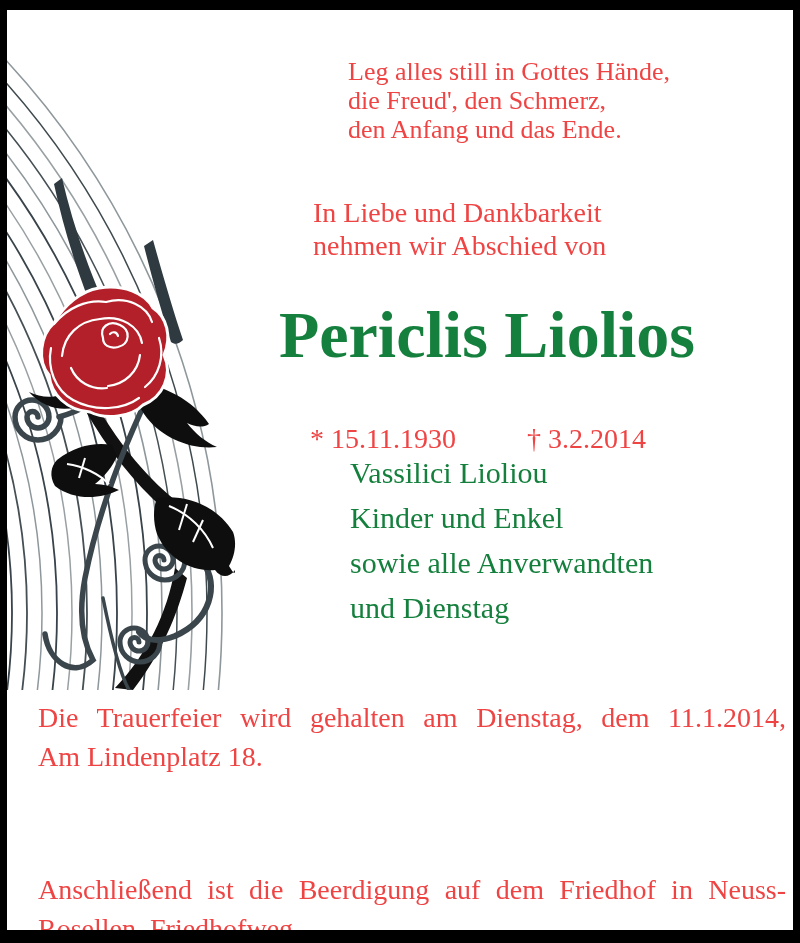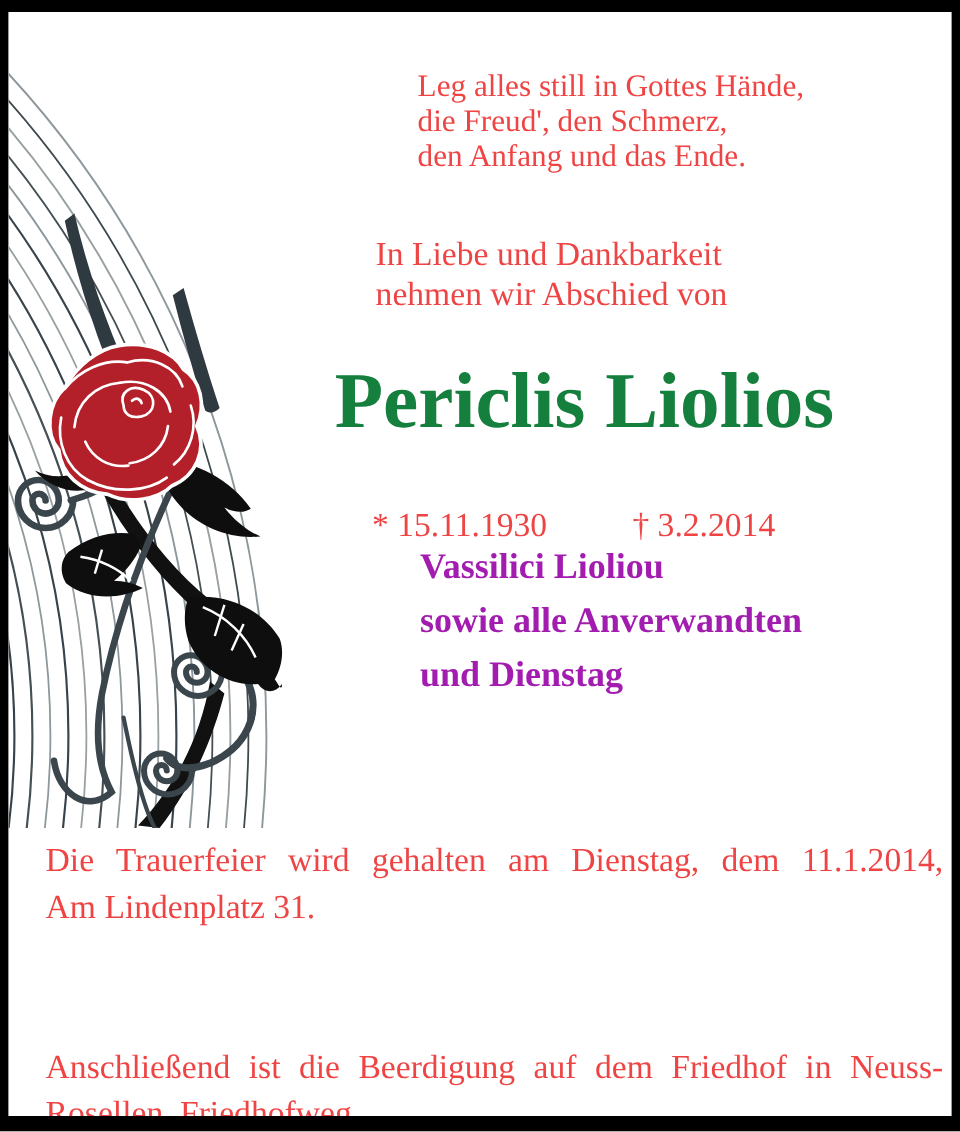--- a/index.html
+++ b/index.html
@@ -21,21 +21,21 @@
   .farewell{left:306px;top:186px;font-size:28px;line-height:33px;}
   .name{
     left:240px;top:290px;width:480px;
     text-align:center;
     font-size:66px;font-weight:bold;color:#15803d;
     line-height:70px;white-space:nowrap;
   }
   .dates{top:370px;font-size:28px;margin-top:43px;}
   .birth{left:303px;}
   .death{left:520px;}
-  .mourners{left:343px;top:440px;font-size:30px;font-weight:bold;line-height:45px;color:#a21caf;}
+  .mourners{left:343px;top:440px;font-size:30px;font-weight:normal;line-height:45px;color:#15803d;}
   .paragraph{left:31px;width:748px;font-size:28px;line-height:39px;}
   .funeral{top:688px;}
   .burial{top:860px;}
   .jline{text-align:justify;text-align-last:justify;}
   .ornament{position:absolute;left:0px;top:28px;width:250px;height:652px;}
 </style>
 </head>
 <body>
 
 <div class="page">
@@ -123,27 +123,28 @@
       <div>nehmen wir Abschied von</div>
     </div>
 
     <div class="txt name">Periclis Liolios</div>
 
     <div class="txt dates birth">* 15.11.1930</div>
     <div class="txt dates death">† 3.2.2014</div>
 
     <div class="txt mourners">
       <div>Vassilici Lioliou</div>
+      <div>Kinder und Enkel</div>
       <div>sowie alle Anverwandten</div>
       <div>und Dienstag</div>
     </div>
 
     <div class="txt paragraph funeral">
       <div class="jline">Die Trauerfeier wird gehalten am Dienstag, dem 11.1.2014,</div>
-      <div>Am Lindenplatz 31.</div>
+      <div>Am Lindenplatz 18.</div>
     </div>
 
     <div class="txt paragraph burial">
       <div class="jline">Anschließend ist die Beerdigung auf dem Friedhof in Neuss-</div>
       <div>Rosellen, Friedhofweg.</div>
     </div>
 
   </div>
 </div>
 

